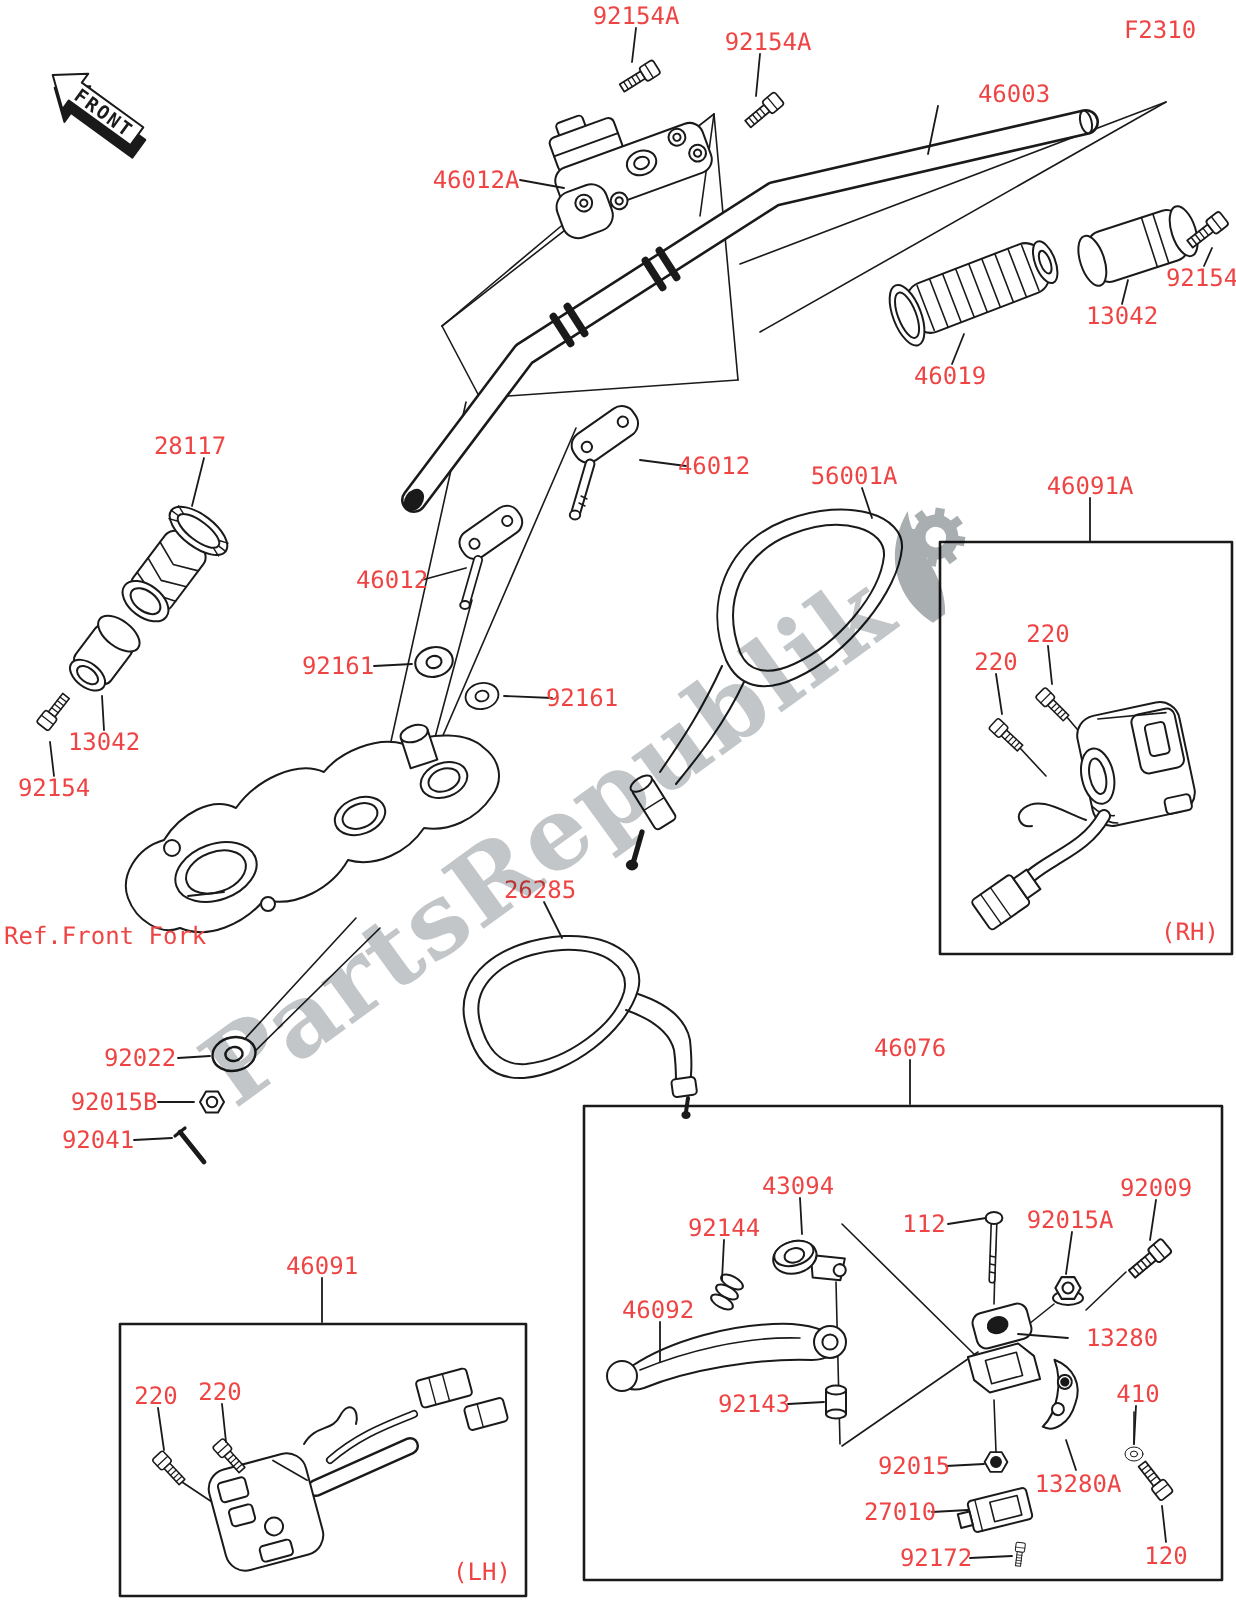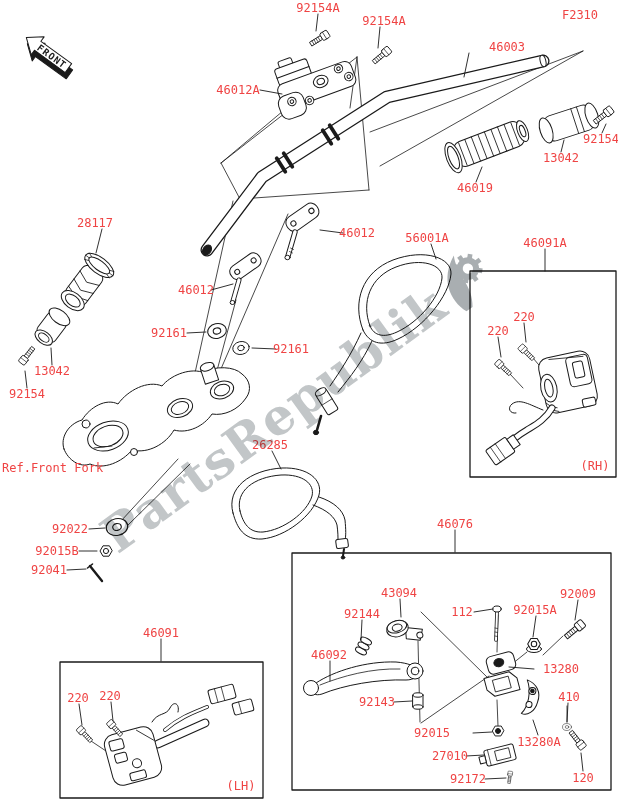--- a/index.html
+++ b/index.html
@@ -459,21 +459,21 @@
   <div class="lbl" style="left:535px;top:610px;">92015A</div>
   <div class="lbl" style="left:462px;top:612px;">112</div>
   <div class="lbl" style="left:362px;top:614px;">92144</div>
   <div class="lbl" style="left:161px;top:633px;">46091</div>
   <div class="lbl" style="left:329px;top:655px;">46092</div>
   <div class="lbl" style="left:549px;top:669px;margin-left:12px;">13280</div>
   <div class="lbl" style="left:78px;top:698px;">220</div>
   <div class="lbl" style="left:110px;top:696px;">220</div>
   <div class="lbl" style="left:569px;top:697px;">410</div>
   <div class="lbl" style="left:377px;top:702px;">92143</div>
-  <div class="lbl" style="left:432px;top:733px;">92015</div>
+  <div class="lbl" style="left:457px;top:733px;">92015</div>
   <div class="lbl" style="left:539px;top:742px;">13280A</div>
   <div class="lbl" style="left:450px;top:756px;">27010</div>
   <div class="lbl" style="left:468px;top:779px;">92172</div>
   <div class="lbl" style="left:583px;top:778px;">120</div>
   <div class="lbl" style="left:241px;top:786px;">(LH)</div>
 
   <div class="watermark-wrap">
     <span class="watermark-text">PartsRepublik</span>
     <svg width="58" height="64" viewBox="0 0 58 64">
       <path d="M10,60 C2,40 8,16 34,4 C24,22 32,42 18,60 Z" fill="#9aa0a3"></path>

